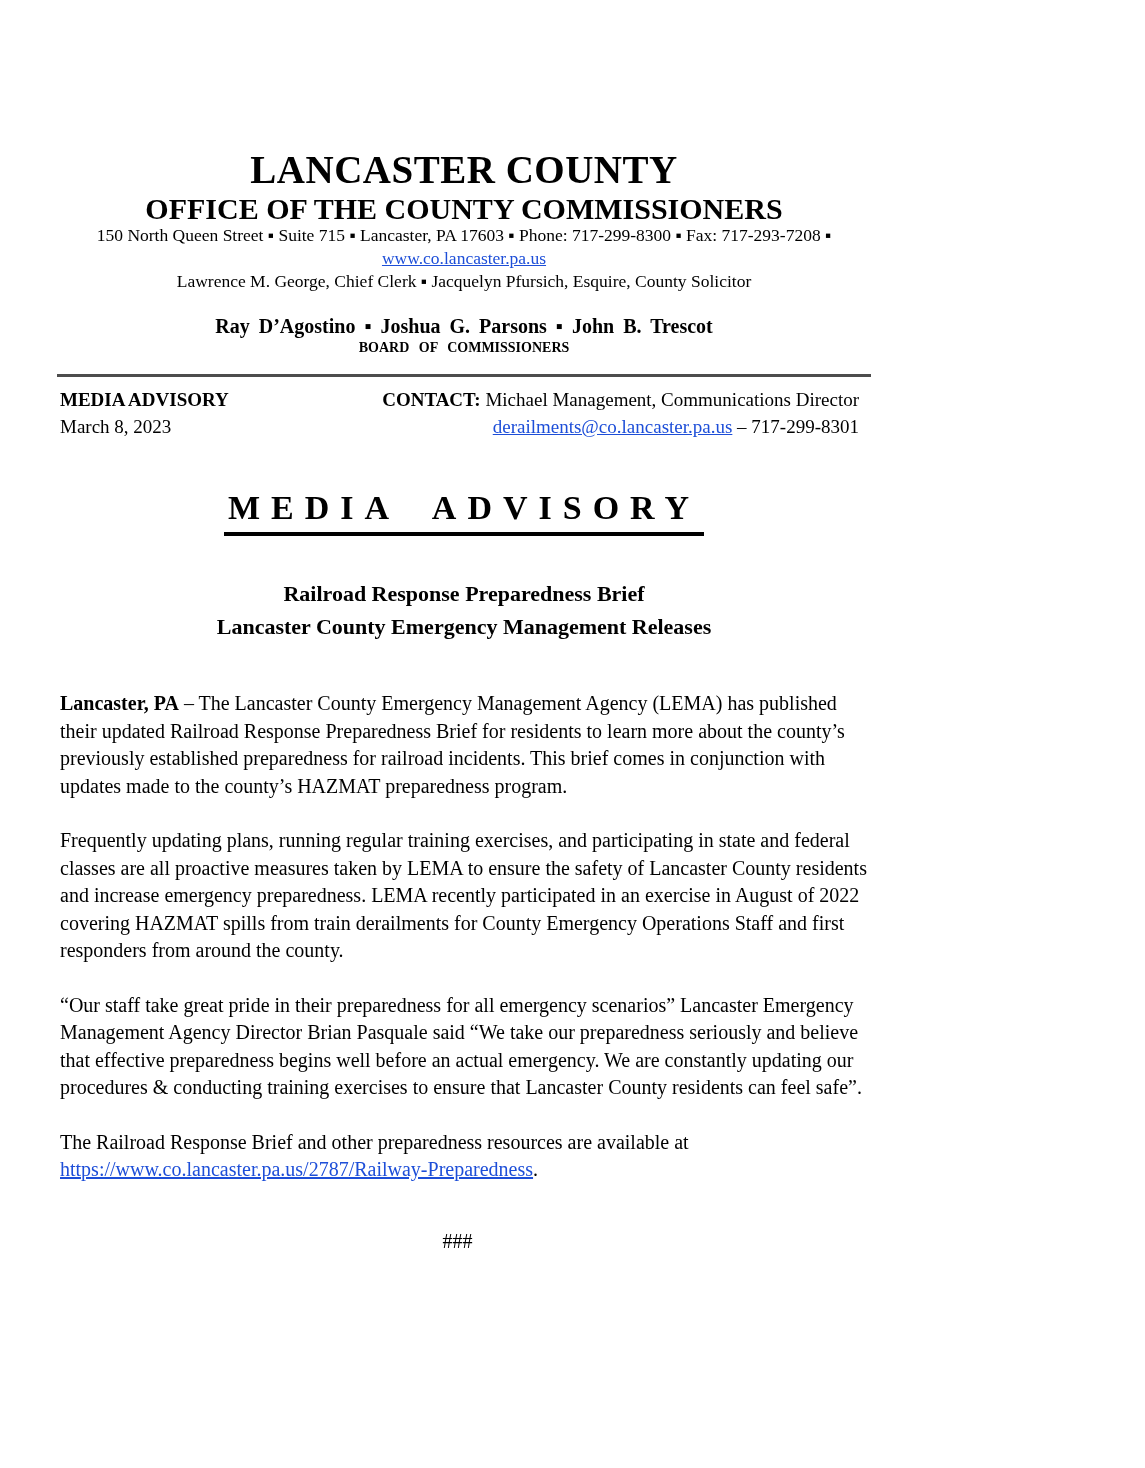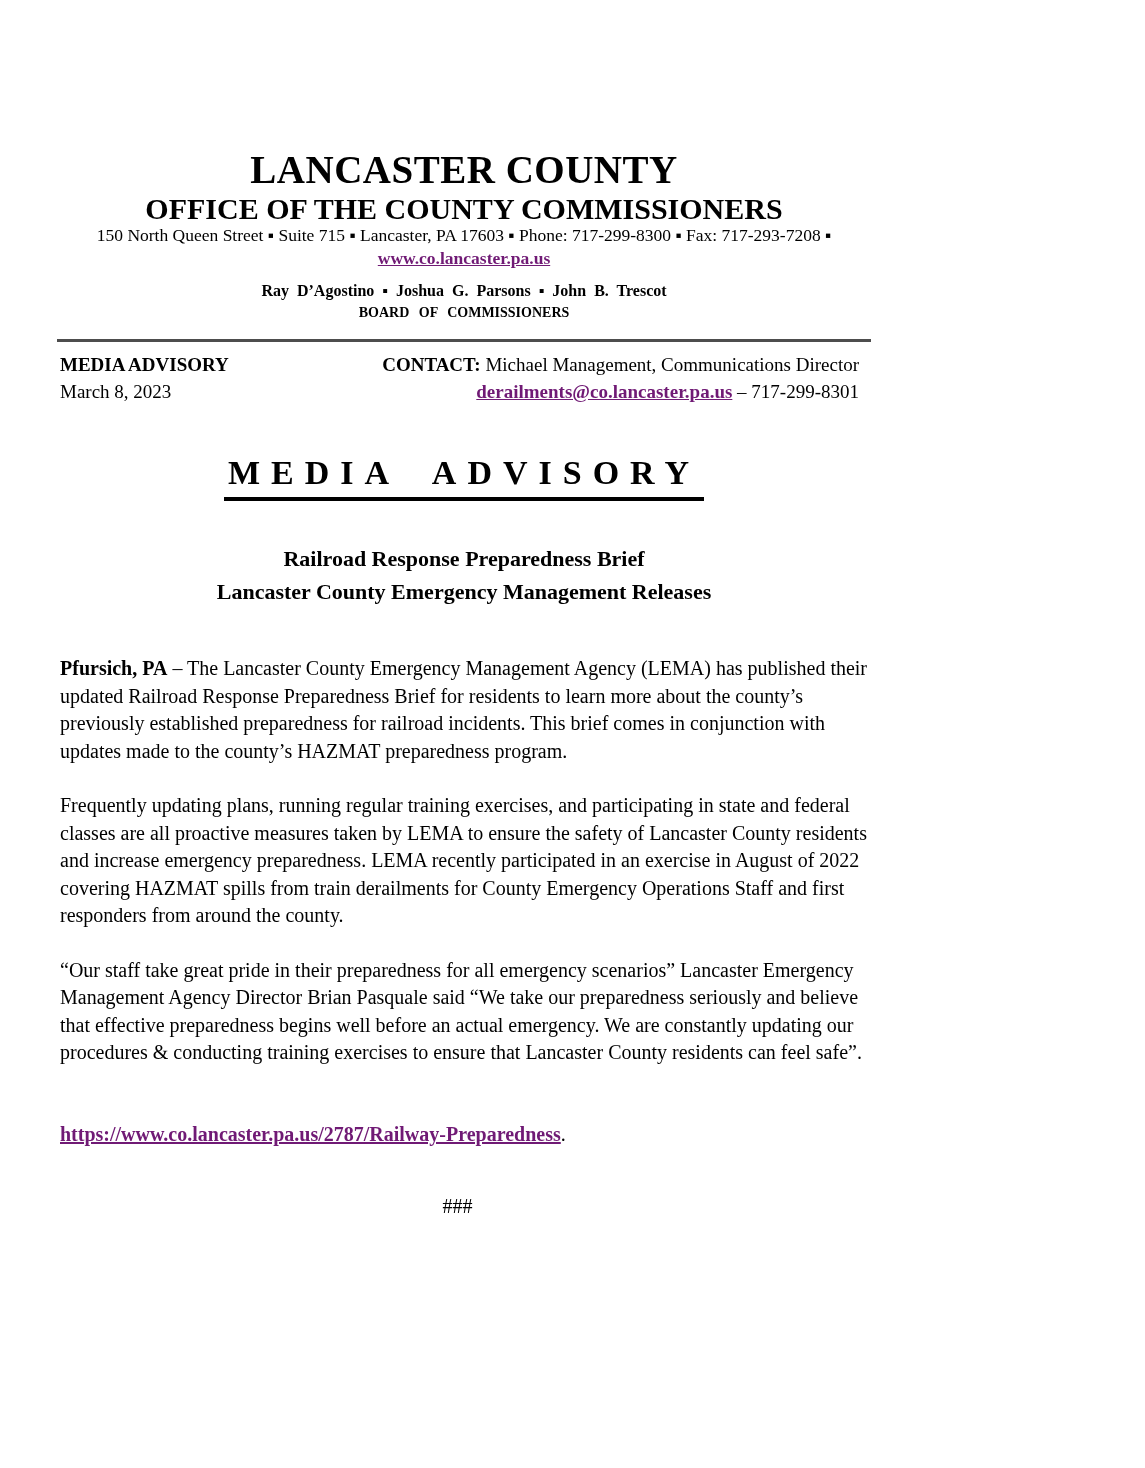--- a/index.html
+++ b/index.html
@@ -28,24 +28,24 @@
     font-size: 30px;
     font-weight: bold;
     line-height: 30px;
     margin-top: 2px;
   }
   .address-line, .clerk-line {
     font-size: 17.5px;
     line-height: 23px;
   }
   .commissioners-line {
-    font-size: 16px;
+    font-size: 20px;
     font-weight: bold;
     line-height: 22px;
-    margin-top: 10px;
+    margin-top: 22px;
     word-spacing: 4px;
   }
   .board-label {
     font-size: 14px;
     line-height: 22px;
     word-spacing: 6px;
     font-weight: bold;
   }
   
   .divider {
@@ -59,24 +59,23 @@
     justify-content: space-between;
     margin-top: 9px;
     font-size: 19px;
     line-height: 27px;
   }
   .advisory-left { text-align: left; padding-left: 3px; }
   .advisory-right { text-align: right; padding-right: 12px; }
   .bold { font-weight: bold; }
   
   a, .link {
-    color: #701a75;
+    color: #1d4ed8;
     text-decoration: underline;
     cursor: pointer;
-    font-weight: bold;
   }
   
   .headline-wrap {
     text-align: center;
     margin-top: 49px;
   }
   .headline {
     display: inline-block;
     font-size: 34px;
     font-weight: bold;
@@ -112,20 +111,21 @@
 </style>
 </head>
 <body>
 
 <div class="page">
 
   <div class="letterhead">
     <div class="county-title">LANCASTER COUNTY</div>
     <div class="office-title">OFFICE OF THE COUNTY COMMISSIONERS</div>
     <div class="address-line"><span>150 North Queen Street ▪ Suite 715 ▪ Lancaster, PA 17603 ▪ Phone: 717-299-8300 ▪ Fax: 717-293-7208 ▪ </span><a class="link">www.co.lancaster.pa.us</a></div>
+    <div class="clerk-line">Lawrence M. George, Chief Clerk ▪ Jacquelyn Pfursich, Esquire, County Solicitor</div>
     <div class="commissioners-line">Ray D’Agostino ▪ Joshua G. Parsons ▪ John B. Trescot</div>
     <div class="board-label">BOARD OF COMMISSIONERS</div>
   </div>
 
   <hr class="divider">
 
   <div class="advisory-bar">
     <div class="advisory-left">
       <div class="bold">MEDIA ADVISORY</div>
       <div>March 8, 2023</div>
@@ -139,20 +139,20 @@
   <div class="headline-wrap">
     <span class="headline">MEDIA ADVISORY</span>
   </div>
 
   <div class="subtitle">
     <div>Railroad Response Preparedness Brief</div>
     <div>Lancaster County Emergency Management Releases</div>
   </div>
 
   <div class="body-copy">
-    <p><span class="bold">Pfursich, PA</span><span> – The Lancaster County Emergency Management Agency (LEMA) has published their updated Railroad Response Preparedness Brief for residents to learn more about the county’s previously established preparedness for railroad incidents. This brief comes in conjunction with updates made to the county’s HAZMAT preparedness program.</span></p>
+    <p><span class="bold">Lancaster, PA</span><span> – The Lancaster County Emergency Management Agency (LEMA) has published their updated Railroad Response Preparedness Brief for residents to learn more about the county’s previously established preparedness for railroad incidents. This brief comes in conjunction with updates made to the county’s HAZMAT preparedness program.</span></p>
     <p>Frequently updating plans, running regular training exercises, and participating in state and federal classes are all proactive measures taken by LEMA to ensure the safety of Lancaster County residents and increase emergency preparedness. LEMA recently participated in an exercise in August of 2022 covering HAZMAT spills from train derailments for County Emergency Operations Staff and first responders from around the county.</p>
     <p>“Our staff take great pride in their preparedness for all emergency scenarios” Lancaster Emergency Management Agency Director Brian Pasquale said “We take our preparedness seriously and believe that effective preparedness begins well before an actual emergency. We are constantly updating our procedures &amp; conducting training exercises to ensure that Lancaster County residents can feel safe”.</p>
-    <p><br><a class="link">https://www.co.lancaster.pa.us/2787/Railway-Preparedness</a><span>.</span></p>
+    <p><span>The Railroad Response Brief and other preparedness resources are available at</span><br><a class="link">https://www.co.lancaster.pa.us/2787/Railway-Preparedness</a><span>.</span></p>
     <div class="end-mark">###</div>
   </div>
 
 </div>
 
 </body></html>

